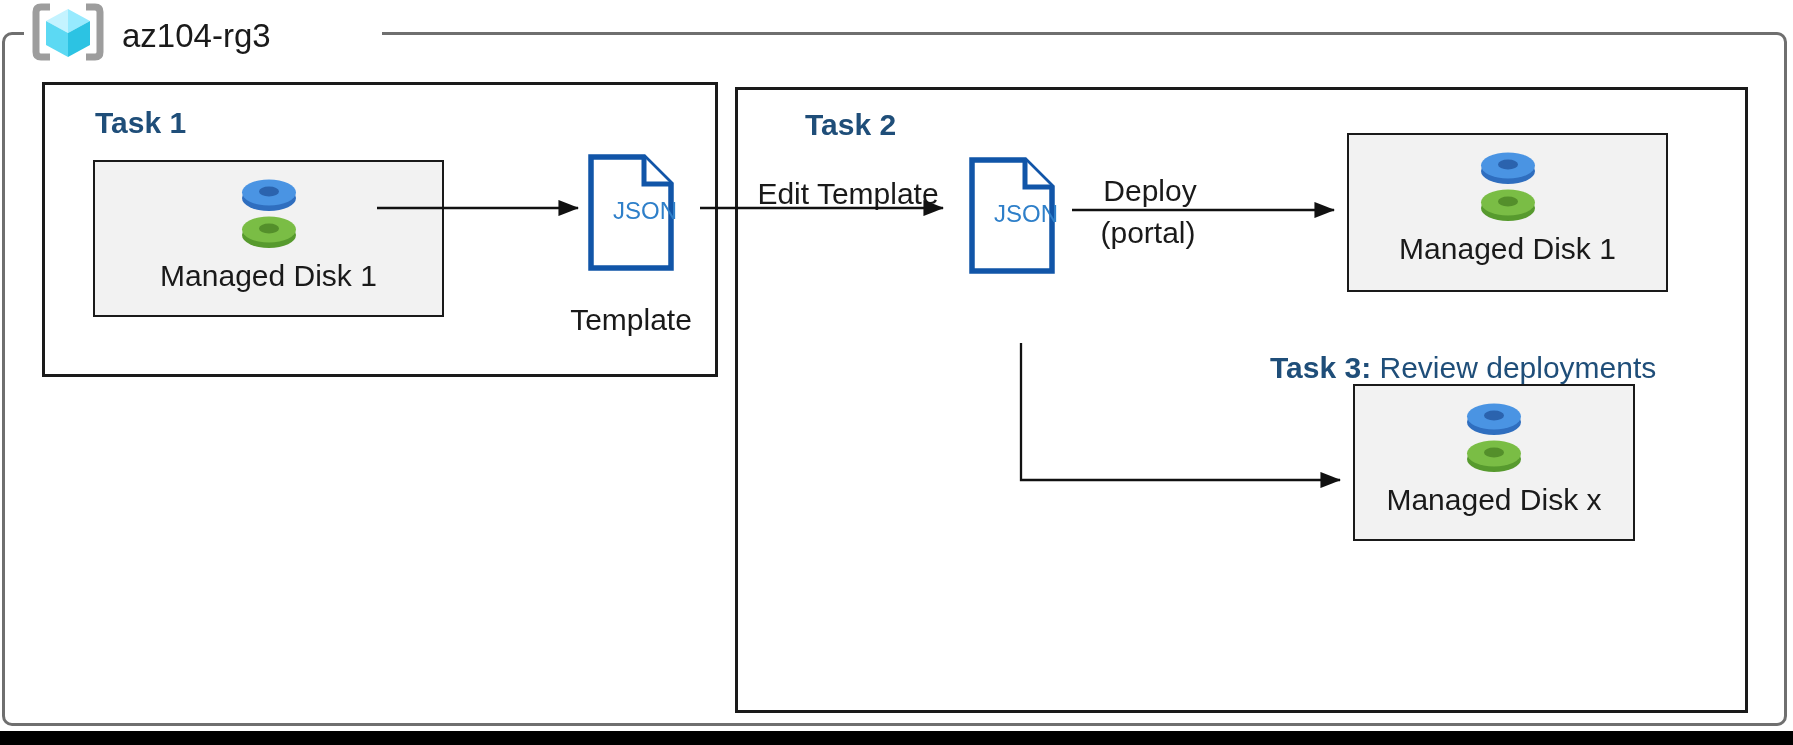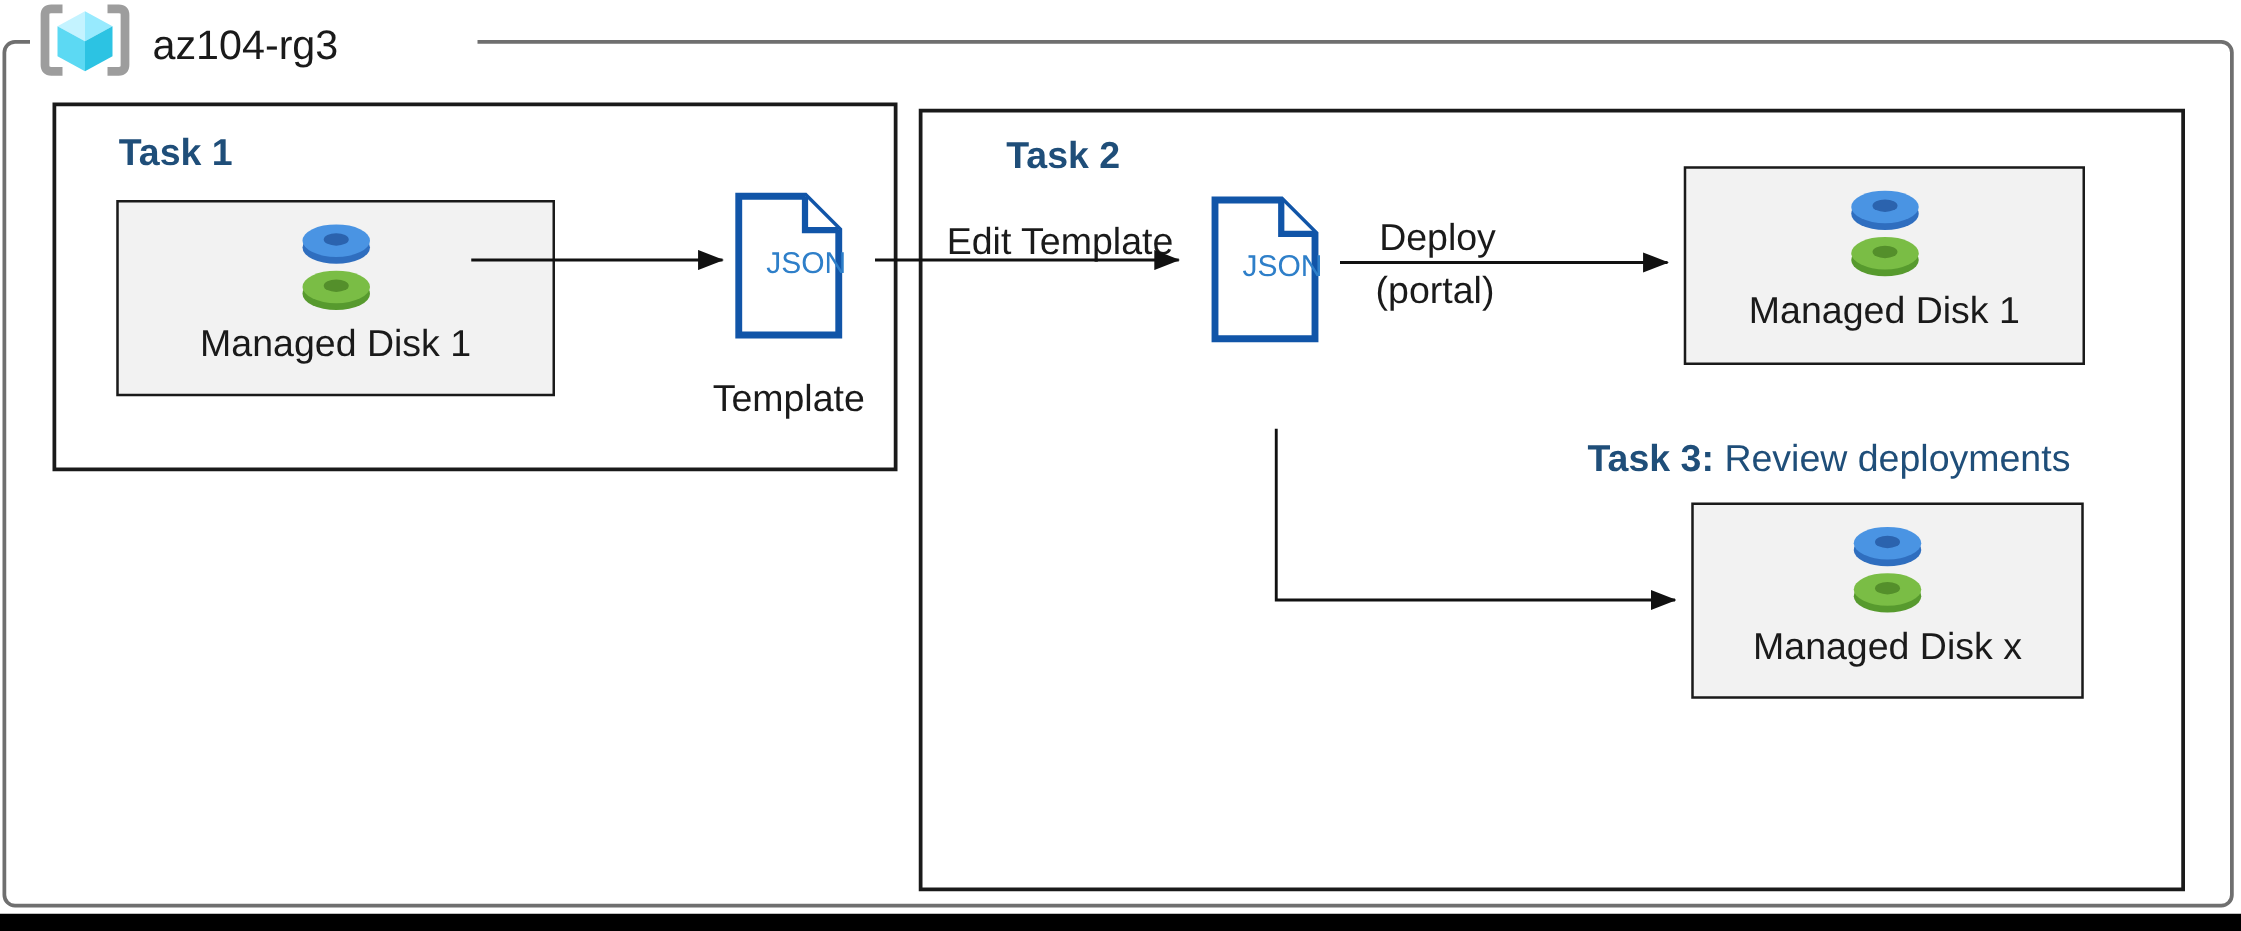--- a/index.html
+++ b/index.html
@@ -23,21 +23,21 @@
   .task-title{font-size:30px;font-weight:bold;color:#1F4E79;white-space:nowrap;}
   
   .disk-box{
     background:#F2F2F2;border:2.5px solid #1a1a1a;box-sizing:border-box;
     display:flex;flex-direction:column;align-items:center;padding-top:14px;
   }
   .disk-box .disk-svg{width:64px;height:74px;flex:0 0 auto;}
   .disk-label{margin-top:9px;font-size:30px;white-space:nowrap;}
   .db-task1{left:93px;top:160px;width:351px;height:157px;}
   .db-md1{left:1347px;top:133px;width:321px;height:159px;}
-  .db-mdx{left:1353px;top:402px;width:314px;height:157px;}
+  .db-mdx{left:1353px;top:384px;width:282px;height:157px;}
   
   .json-icon{width:92px;height:121px;}
   .json1{left:585px;top:152px;}
   .json2{left:966px;top:155px;}
   .json-text{
     width:92px;text-align:right;font-size:24px;color:#2E7FC9;white-space:nowrap;
   }
   .json1-text{left:585px;top:197px;}
   .json2-text{left:966px;top:200px;}
   

